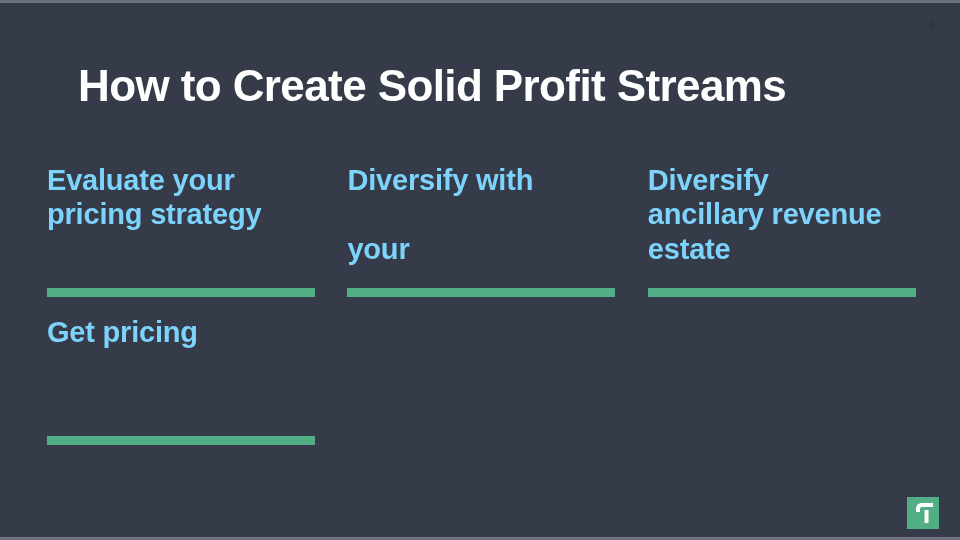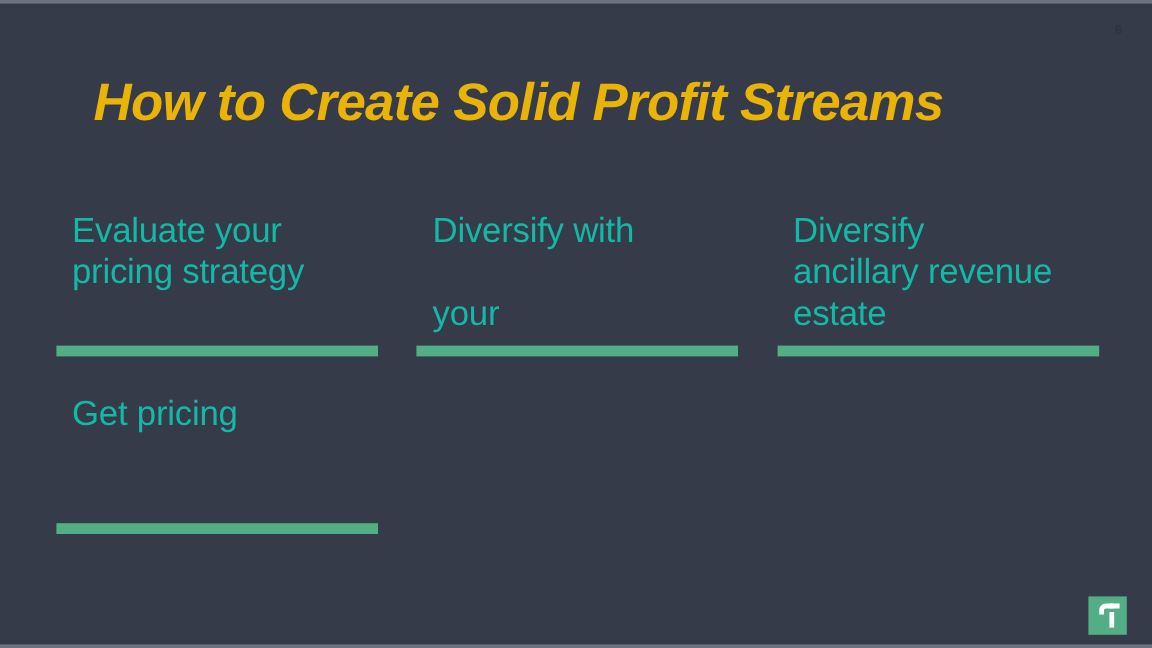--- a/index.html
+++ b/index.html
@@ -42,23 +42,22 @@
   
   .title {
     position: absolute;
     left: 78px;
     top: 58px;
     width: 820px;
     font-size: 44px;
     font-weight: bold;
     line-height: 1.12;
     letter-spacing: -0.6px;
-    color: #eab308;
+    color: #ffffff;
     white-space: nowrap;
-    font-style: italic;
   }
 
   
   .grid {
     position: absolute;
     left: 47px;
     top: 160px;
     width: 880px;
   }
 
@@ -77,25 +76,25 @@
     height: 100%;
     box-sizing: border-box;
   }
   .cell:last-child { margin-right: 0; }
   .cell.col-3 { width: 284px; }
 
   .cell-empty { visibility: hidden; }
 
   .item-text {
     font-size: 29px;
-    font-weight: normal;
+    font-weight: bold;
     line-height: 1.185;
-    color: #14b8a6;
+    color: #7dd3fc;
     letter-spacing: -0.2px;
-    margin: 13px;
+    margin: 0;
     padding: 0;
   }
 
   .underline {
     position: absolute;
     left: 0;
     bottom: 0;
     width: 268px;
     height: 9px;
     background: #52ae84;

